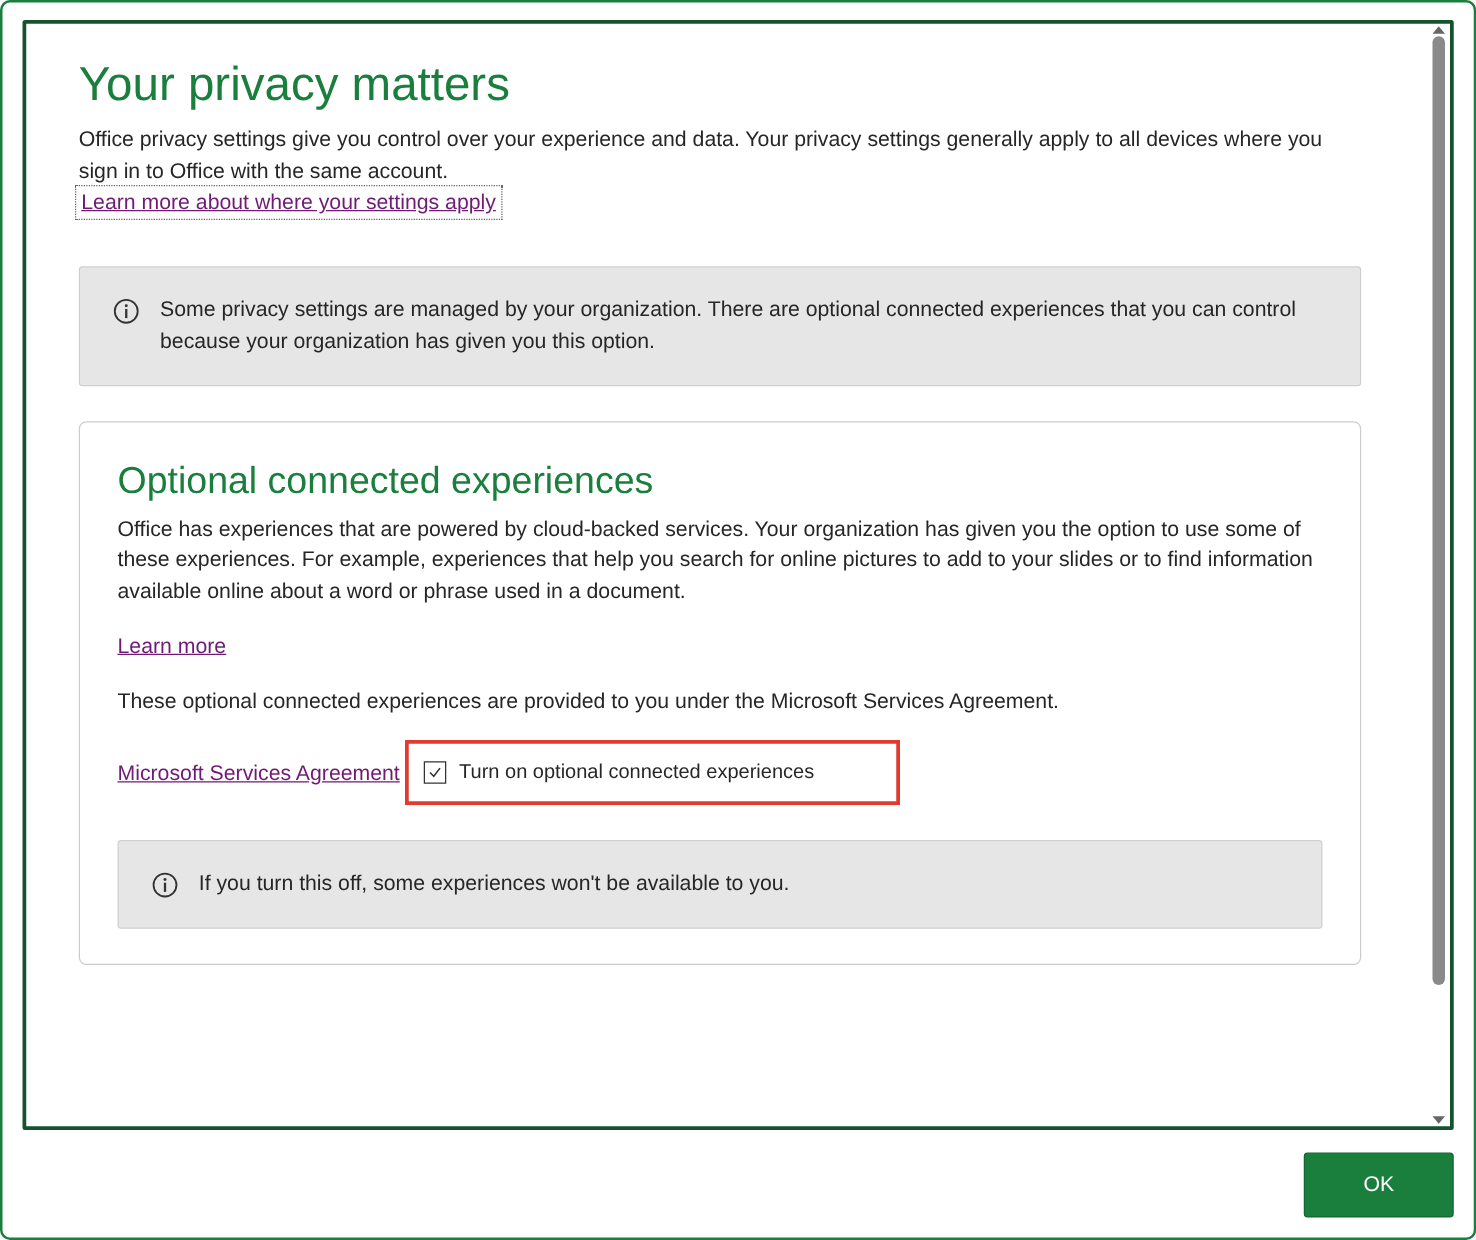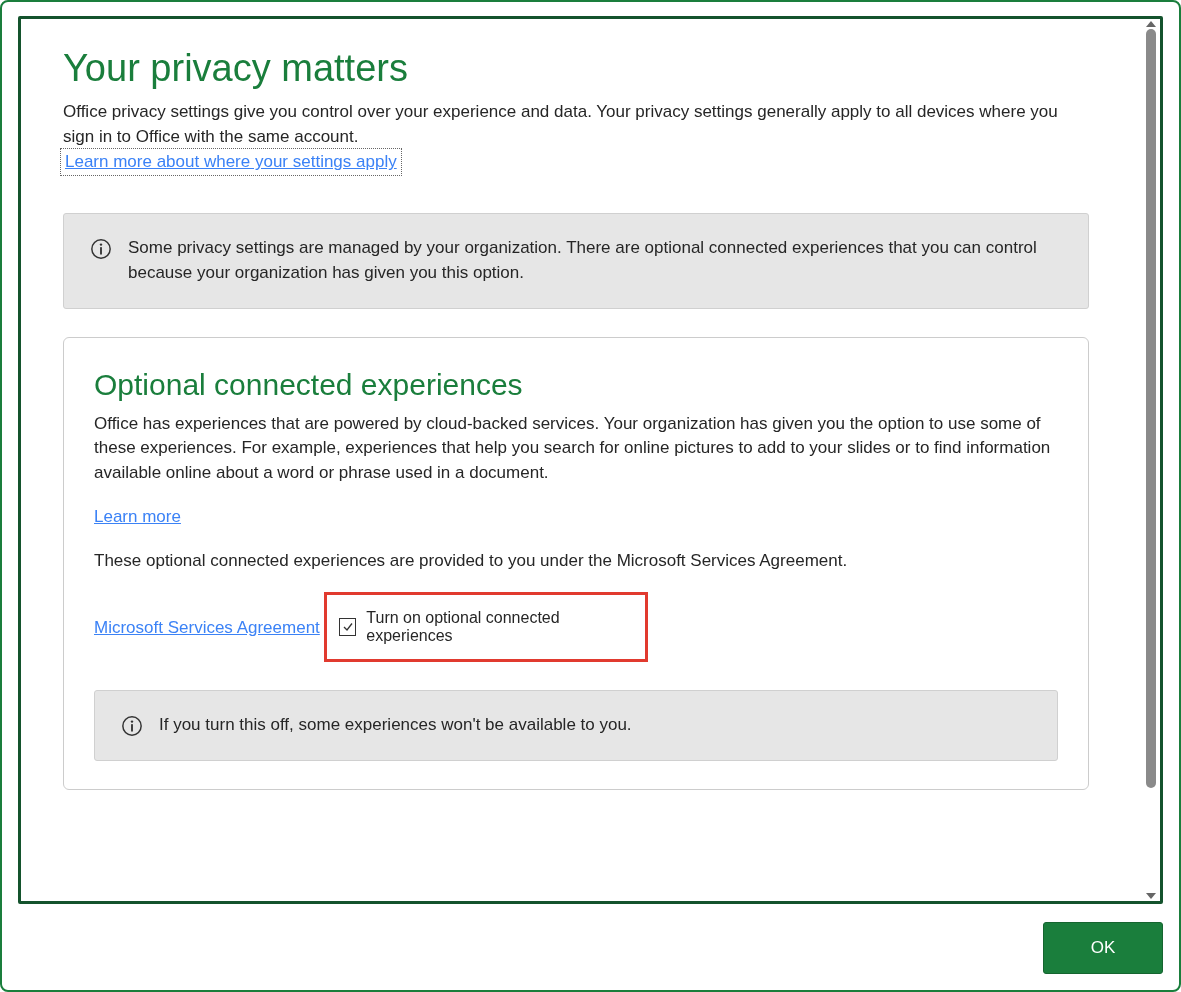--- a/index.html
+++ b/index.html
@@ -85,21 +85,21 @@
     font-weight: 300;
     color: #1a7e3c;
     margin-bottom: 10px;
   }
   .body-text {
     font-size: 17px;
     color: #262626;
     line-height: 1.45;
   }
   .link {
-    color: #3b82f6;
+    color: #701a75;
     text-decoration: underline;
     cursor: pointer;
     font-size: 17px;
   }
   .link-focused {
     outline: 1px dotted #666;
     outline-offset: 2px;
     padding: 1px 2px;
   }
   .info-box {
@@ -129,21 +129,21 @@
     color: #1a7e3c;
     margin-bottom: 10px;
   }
   .highlight-box {
     border: 3px solid #e13a2f;
     padding: 14px 12px;
     display: inline-flex;
     align-items: center;
     gap: 10px;
     margin-top: 18px;
-    width: 324px;
+    width: 396px;
   }
   .checkbox {
     width: 18px; height: 18px;
     border: 1px solid #333;
     display: flex;
     align-items: center;
     justify-content: center;
     font-size: 13px;
     cursor: pointer;
     background: #fff;

